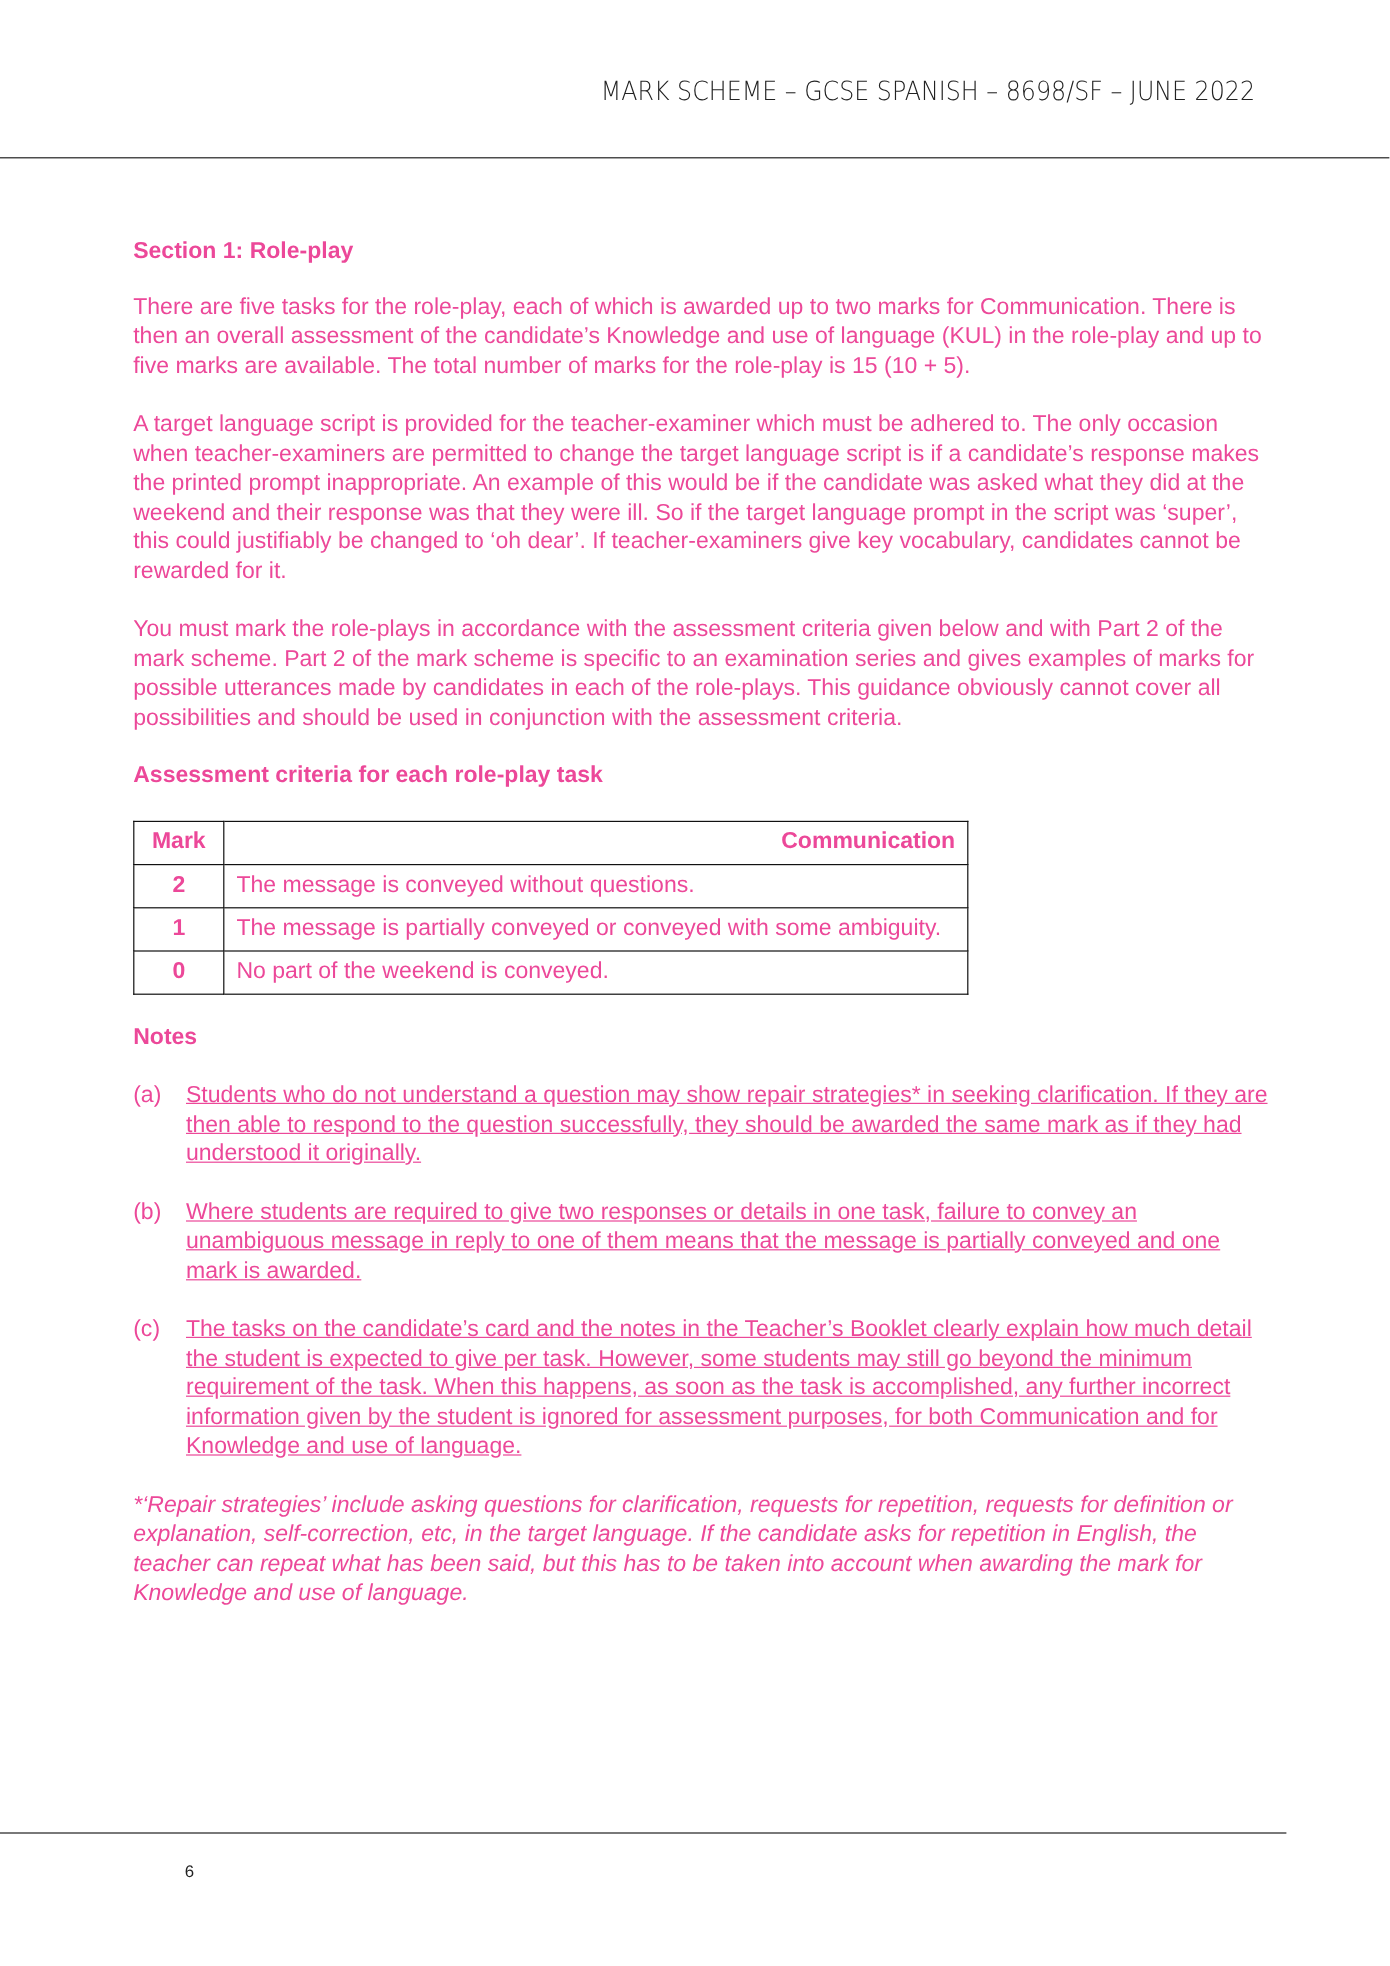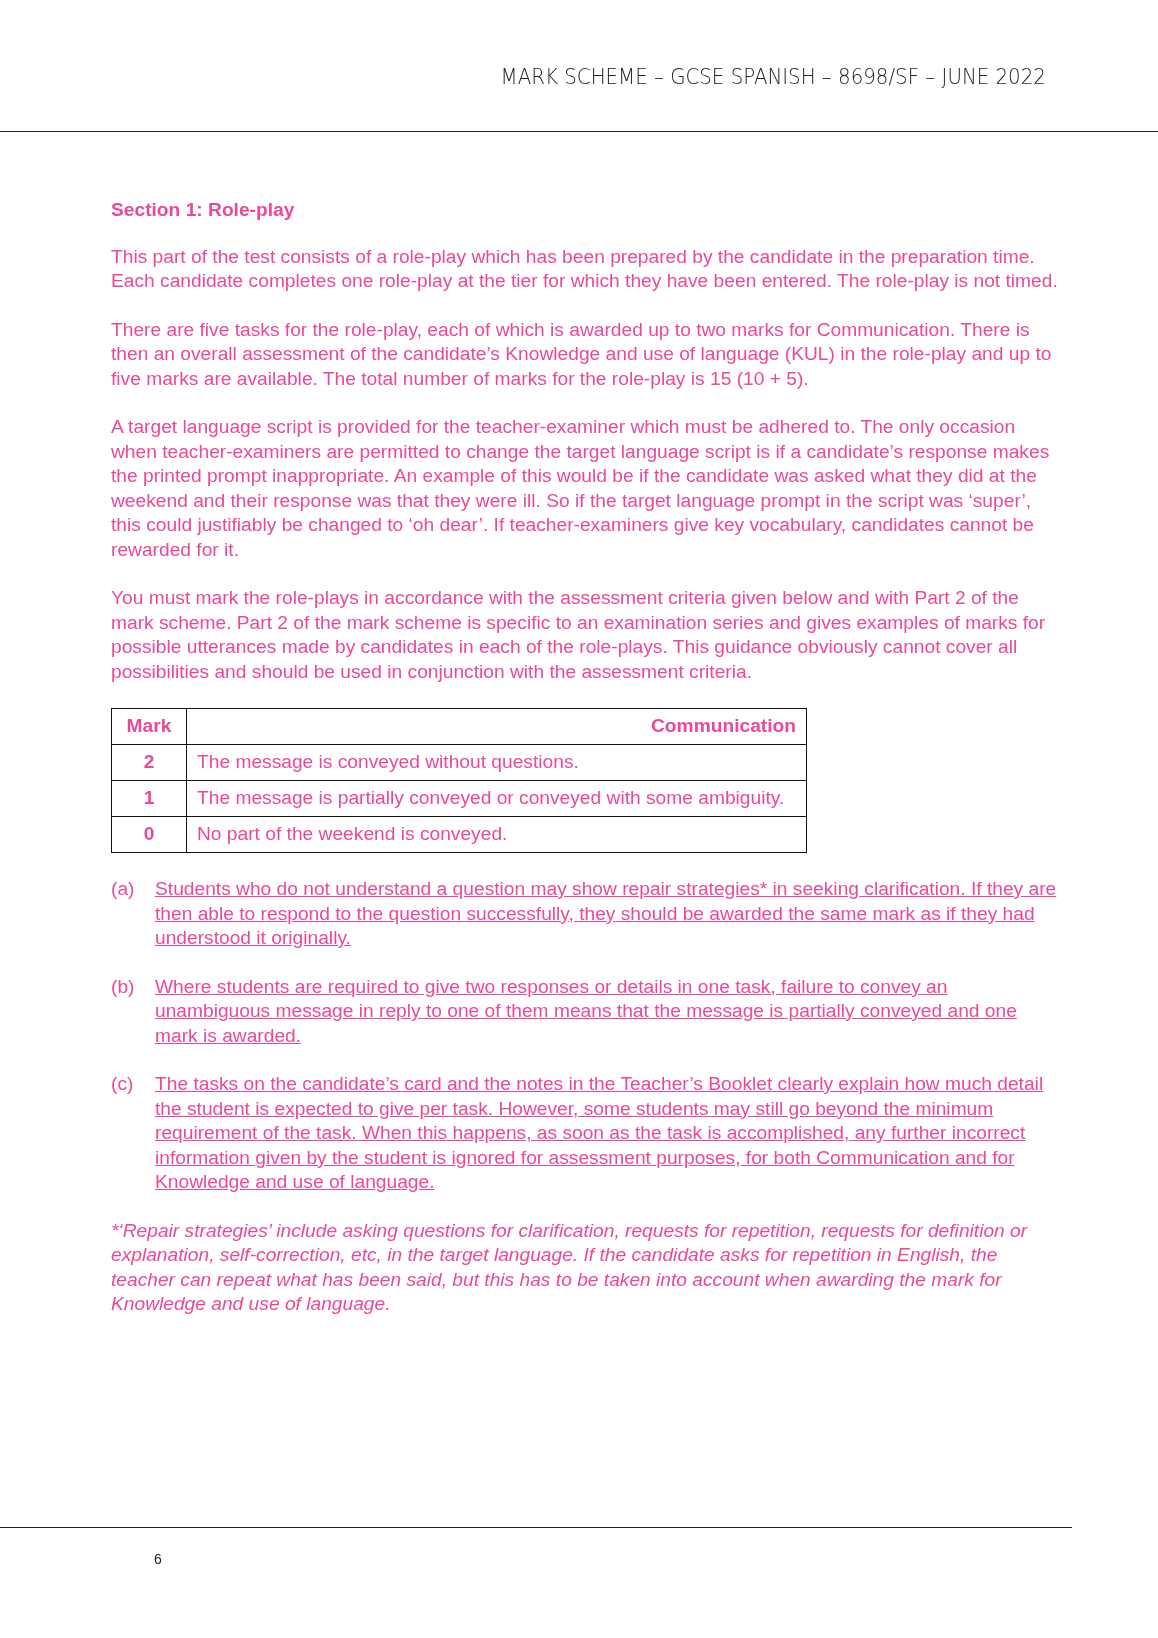--- a/index.html
+++ b/index.html
@@ -38,25 +38,25 @@
   </style>
 </head>
 <body>
 
 <div class="header-title">MARK SCHEME – GCSE SPANISH – 8698/SF – JUNE 2022</div>
 <div class="header-rule"></div>
 
 <div class="content">
   <div class="heading">Section 1: Role-play</div>
 
-  <p class="para">This part of the test consists of a role-play which has been prepared by the candidate in the preparation time.  Each candidate completes one role-play at the tier for which they have been entered.  The role-play is not timed.</p>
   <p class="para">There are five tasks for the role-play, each of which is awarded up to two marks for Communication.  There is then an overall assessment of the candidate’s Knowledge and use of language (KUL) in the role-play and up to five marks are available.  The total number of marks for the role-play is 15 (10 + 5).</p>
   <p class="para">A target language script is provided for the teacher-examiner which must be adhered to.  The only occasion when teacher-examiners are permitted to change the target language script is if a candidate’s response makes the printed prompt inappropriate.  An example of this would be if the candidate was asked what they did at the weekend and their response was that they were ill.  So if the target language prompt in the script was ‘super’, this could justifiably be changed to ‘oh dear’.  If teacher-examiners give key vocabulary, candidates cannot be rewarded for it.</p>
   <p class="para">You must mark the role-plays in accordance with the assessment criteria given below and with Part 2 of the mark scheme.  Part 2 of the mark scheme is specific to an examination series and gives examples of marks for possible utterances made by candidates in each of the role-plays.  This guidance obviously cannot cover all possibilities and should be used in conjunction with the assessment criteria.</p>
 
+  <div class="crit-heading">Assessment criteria for each role-play task</div>
 
   <table class="criteria">
     <thead>
       <tr>
         <th class="mark-col">Mark</th>
         <th>Communication</th>
       </tr>
     </thead>
     <tbody>
       <tr>
@@ -67,20 +67,21 @@
         <td class="mark-col">1</td>
         <td>The message is partially conveyed or conveyed with some ambiguity.</td>
       </tr>
       <tr>
         <td class="mark-col">0</td>
         <td>No part of the weekend is conveyed.</td>
       </tr>
     </tbody>
   </table>
 
+  <div class="notes-heading">Notes</div>
 
   <div class="note">
     <span class="note-label">(a)</span>
     <span class="note-text">Students who do not understand a question may show repair strategies* in seeking clarification.  If they are then able to respond to the question successfully, they should be awarded the same mark as if they had understood it originally.</span>
   </div>
   <div class="note">
     <span class="note-label">(b)</span>
     <span class="note-text">Where students are required to give two responses or details in one task, failure to convey an unambiguous message in reply to one of them means that the message is partially conveyed and one mark is awarded.</span>
   </div>
   <div class="note">

